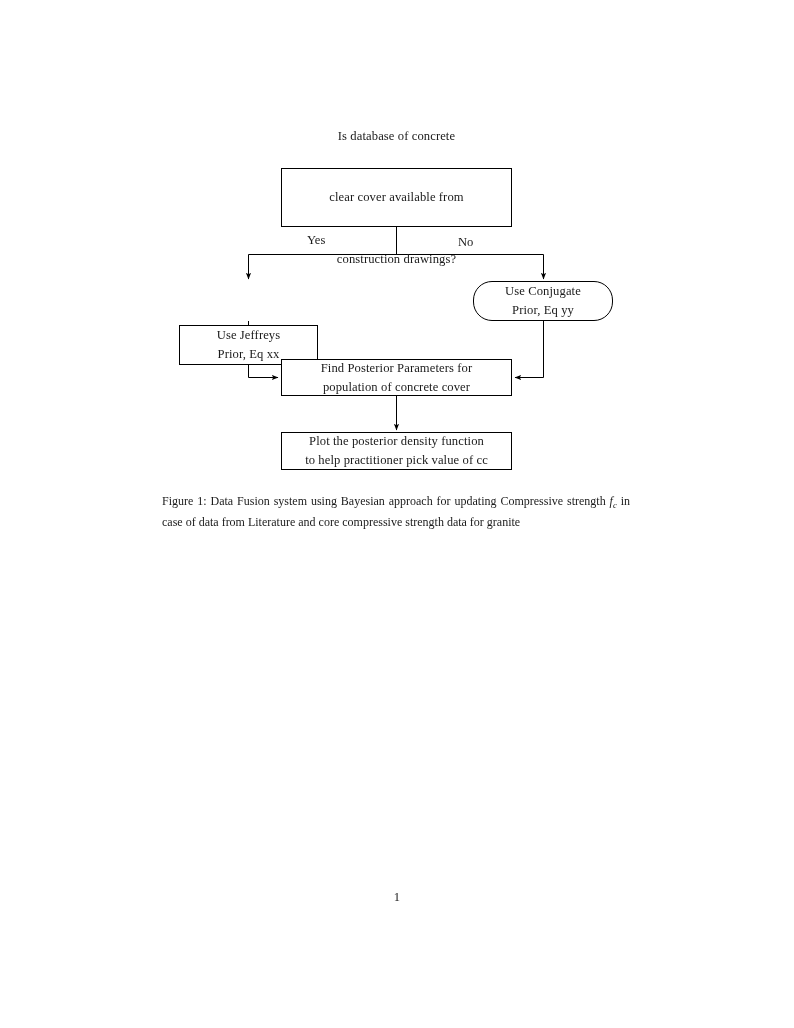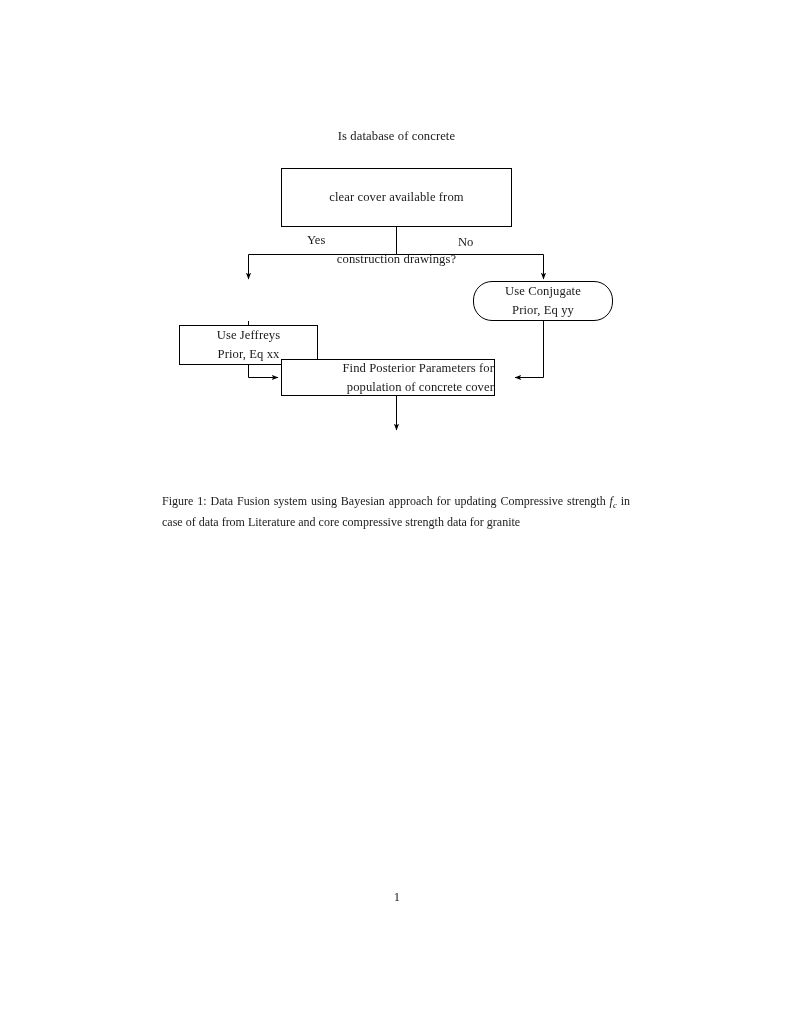--- a/index.html
+++ b/index.html
@@ -52,21 +52,21 @@
     font-size: 12.6px;
     line-height: 1.48;
     color: #1a1a1a;
     letter-spacing: 0.1px;
   }
   .node .ln { display: block; white-space: nowrap; }
 
   #node-decision { left: 281px; top: 168px; width: 231px; height: 59px; gap: 43px; }
   #node-jeffreys  { left: 179px; top: 281px; width: 139px; height: 40px; margin-top: 44px; }
   #node-conjugate { left: 473px; top: 281px; width: 140px; height: 40px; border-radius: 19px; }
-  #node-posterior { left: 281px; top: 359px; width: 214px; height: 37px; align-items: flex-end; }
+  #node-posterior { left: 281px; top: 359px; width: 231px; height: 37px; }
   #node-plot      { left: 281px; top: 432px; width: 231px; height: 38px; }
 
   .edge-label {
     position: absolute;
     font-size: 12.6px;
     color: #1a1a1a;
     white-space: nowrap;
   }
   #label-yes { left: 307px; top: 233px; }
   #label-no  { left: 458px; top: 235px; }
@@ -146,20 +146,24 @@
     <div class="node" id="node-conjugate">
       <span class="ln">Use Conjugate</span>
       <span class="ln">Prior, Eq yy</span>
     </div>
 
     <div class="node" id="node-posterior">
       <span class="ln">Find Posterior Parameters for</span>
       <span class="ln">population of concrete cover</span>
     </div>
 
+    <div class="node" id="node-plot">
+      <span class="ln">Plot the posterior density function</span>
+      <span class="ln">to help practitioner pick value of cc</span>
+    </div>
 
     <span class="edge-label" id="label-yes">Yes</span>
     <span class="edge-label" id="label-no">No</span>
 
   </div>
 
   <div id="caption">
     <span class="figlabel">Figure 1:</span><span> Data Fusion system using Bayesian approach for updating Compressive strength </span><span class="mathvar"><span>f</span><sub>c</sub></span><span> in case of data from Literature and core compressive strength data for granite</span>
   </div>
 

